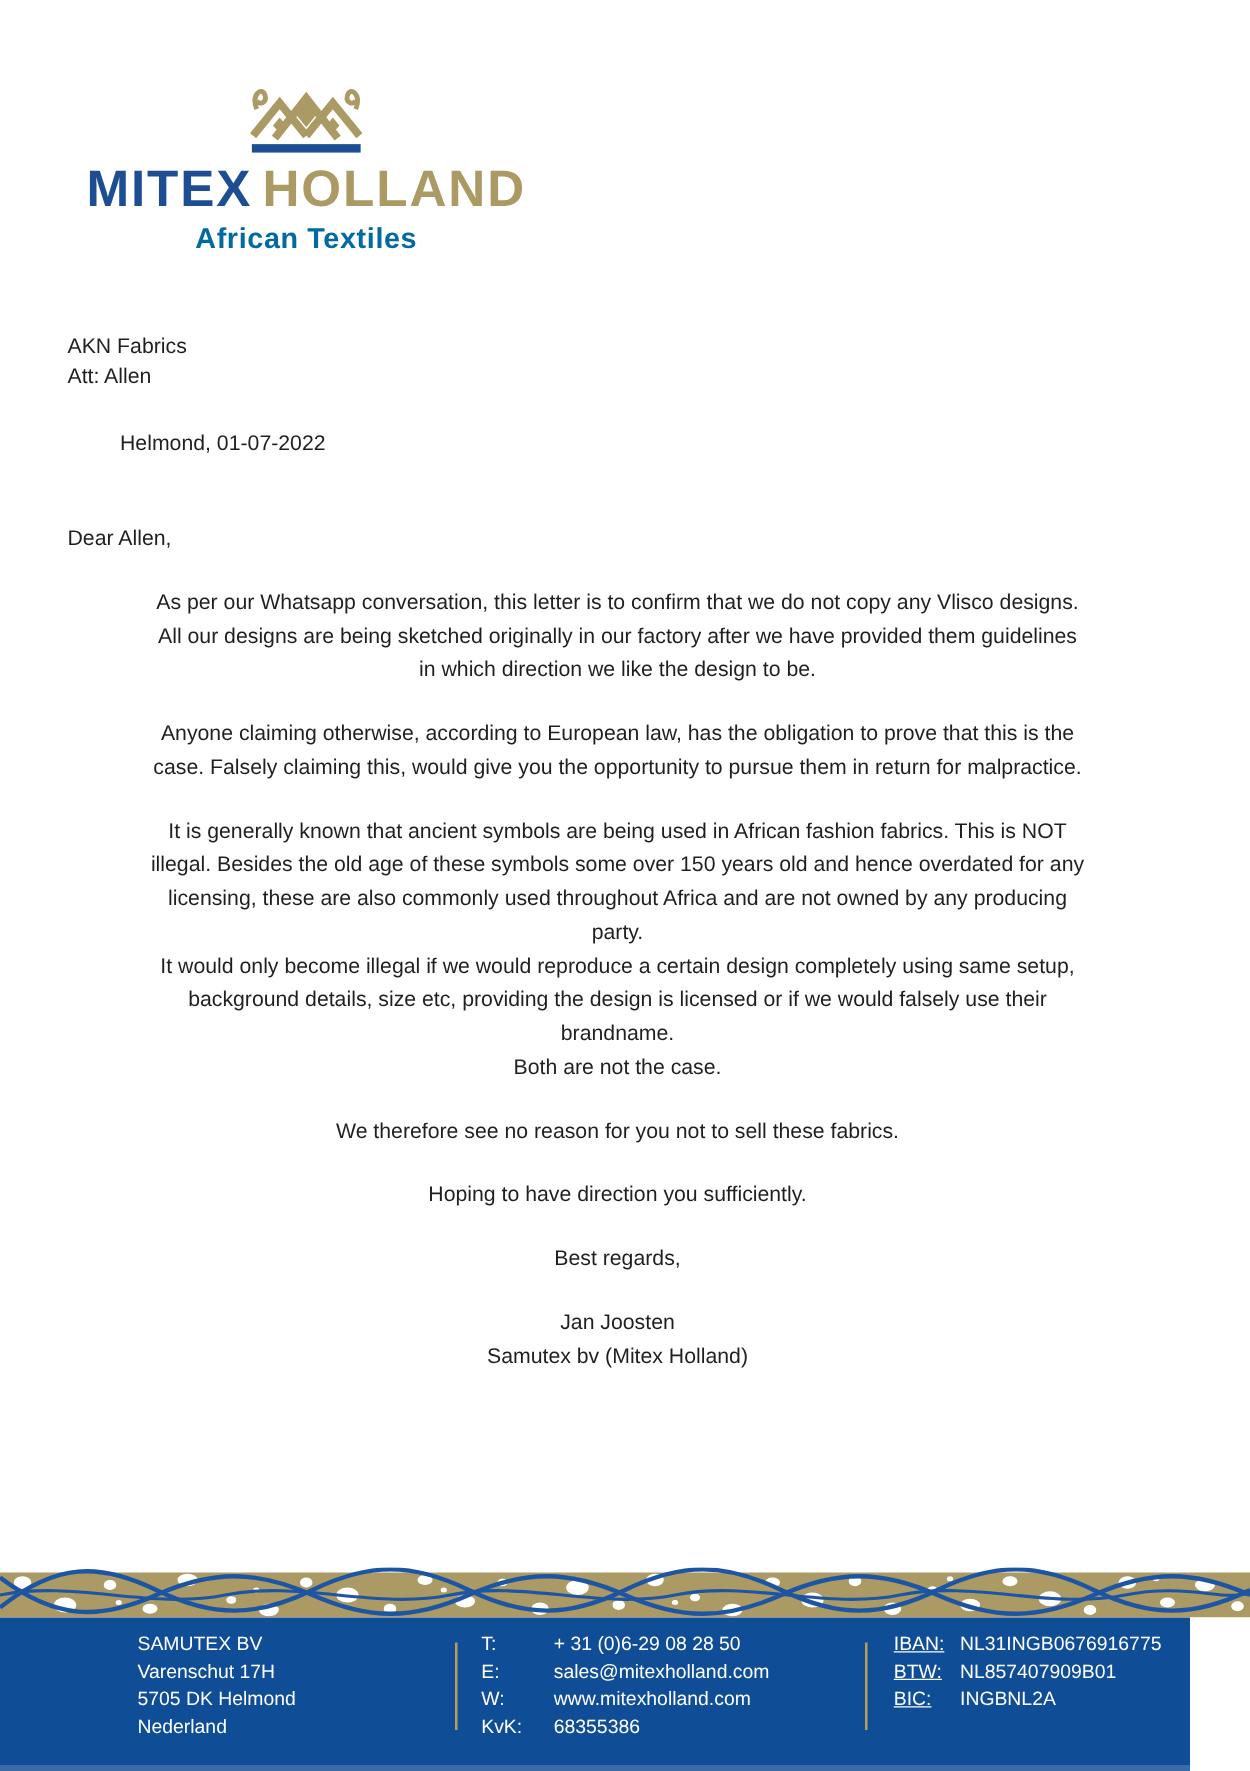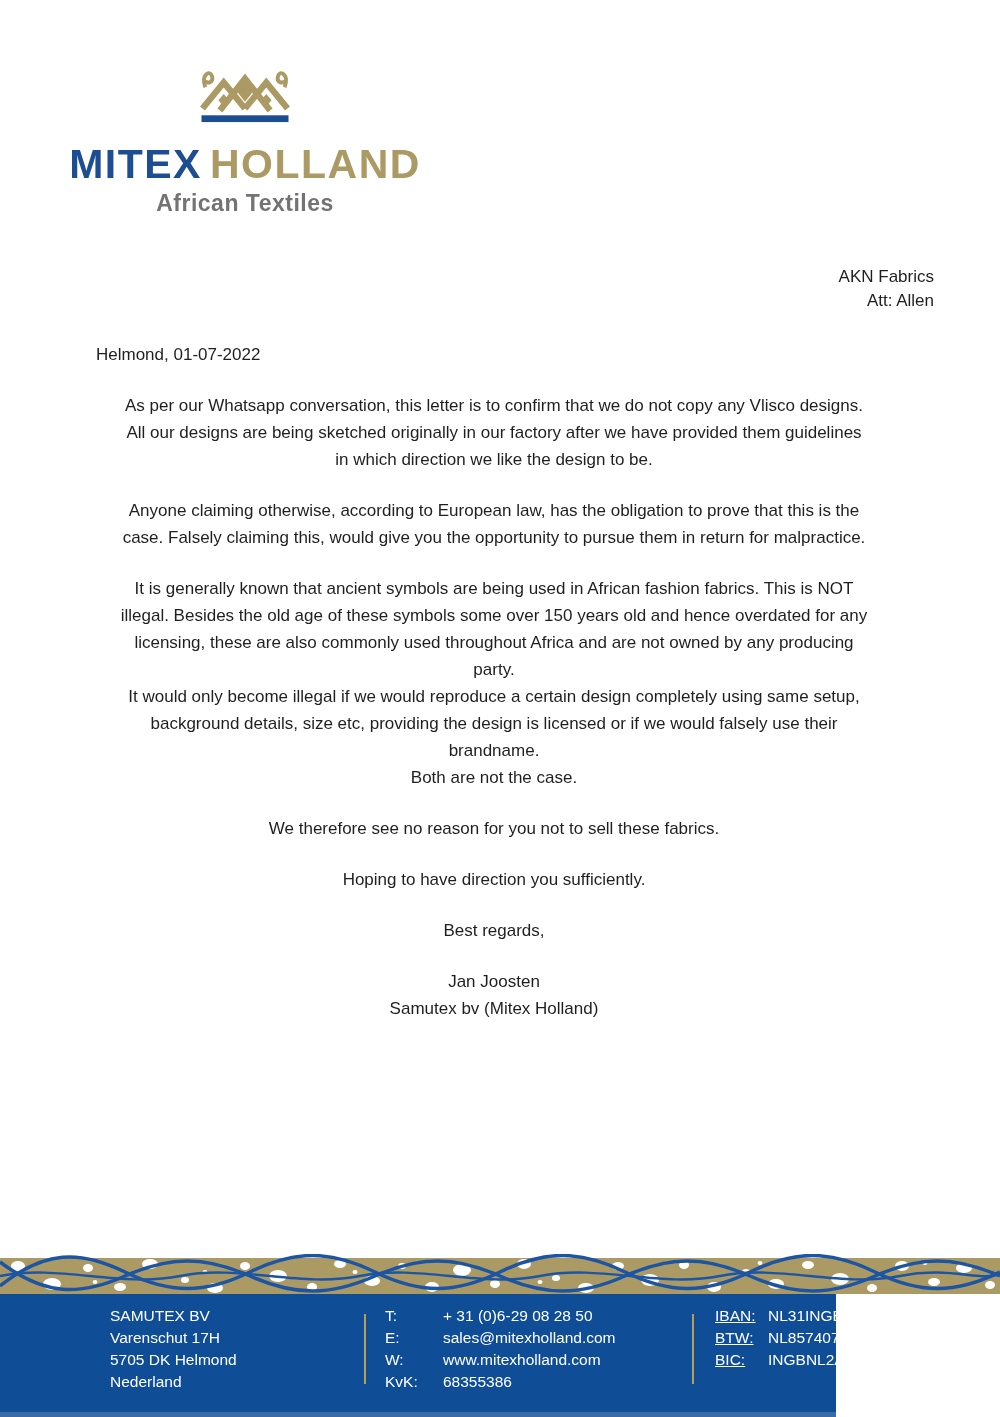--- a/index.html
+++ b/index.html
@@ -9,35 +9,35 @@
     position:relative;
     overflow:hidden;
     font-family:"Liberation Sans", sans-serif;
     color:#1f1f1f;
   }
   .multiline { white-space:pre-line; }
 
   
   .logo-block { position:absolute; top:66px; left:63px; width:364px; text-align:center; }
   .crown { display:block; margin:0 auto; }
-  .brand { font-size:41px; font-weight:700; letter-spacing:1.5px; line-height:1; margin-top:20px; white-space:nowrap; }
+  .brand { font-size:41px; font-weight:700; letter-spacing:1.5px; line-height:1; margin-top:7px; white-space:nowrap; }
   .brand .primary   { color:#1d4e93; }
   .brand .secondary { color:#ab9a64; margin-left:8px; }
-  .tagline { font-size:23px; font-weight:700; letter-spacing:0.5px; color:#737373; margin-top:5px; }
+  .tagline { font-size:23px; font-weight:700; letter-spacing:0.5px; color:#0369a1; margin-top:5px; }
 
   
   .letter { position:absolute; left:54px; top:265px; width:880px; font-size:17px; }
-  .recipient  { line-height:24px;text-align:right; }
+  .recipient  { line-height:24px; }
   .dateline   { margin-top:28px; line-height:27px;margin-left:42px; }
   .salutation { margin-top:49px; line-height:27px; }
   .para       { margin-top:24px; line-height:27px;text-align:center; }
 
   
   .pattern-band { position:absolute; left:0; top:1254px; width:1000px; height:40px; }
-  .footer-blue  { position:absolute; left:0; top:1294px; width:836px; height:123px; background:#0f4d97; color:#ffffff; font-size:15.5px; }
+  .footer-blue  { position:absolute; left:0; top:1294px; width:952px; height:123px; background:#0f4d97; color:#ffffff; font-size:15.5px; }
   .footer-bottom-strip { position:absolute; left:0; bottom:0; width:100%; height:5px; background:#3a6ba6; }
   .addr { position:absolute; left:110px; top:11px; line-height:22px; }
   .v-divider { position:absolute; width:2px; height:70px; top:20px; background:#b89d56; }
   .div1 { left:364px; }
   .div2 { left:692px; }
   .info-list { position:absolute; top:11px; line-height:22px; }
   .contact-list { left:385px; }
   .bank-list    { left:715px; }
   .info-row { display:flex; }
   .contact-list .info-label { width:58px; }
@@ -65,20 +65,21 @@
   <div class="brand">
     <span class="primary">MITEX</span><span class="secondary">HOLLAND</span>
   </div>
   <div class="tagline">African Textiles</div>
 </div>
 
 <div class="letter">
   <div class="recipient multiline">AKN Fabrics
 Att: Allen</div>
   <div class="dateline">Helmond, 01-07-2022</div>
+  <div class="salutation">Dear Allen,</div>
   <div class="para multiline">As per our Whatsapp conversation, this letter is to confirm that we do not copy any Vlisco designs.
 All our designs are being sketched originally in our factory after we have provided them guidelines
 in which direction we like the design to be.</div>
   <div class="para multiline">Anyone claiming otherwise, according to European law, has the obligation to prove that this is the
 case. Falsely claiming this, would give you the opportunity to pursue them in return for malpractice.</div>
   <div class="para multiline">It is generally known that ancient symbols are being used in African fashion fabrics. This is NOT
 illegal. Besides the old age of these symbols some over 150 years old and hence overdated for any
 licensing, these are also commonly used throughout Africa and are not owned by any producing
 party.
 It would only become illegal if we would reproduce a certain design completely using same setup,

